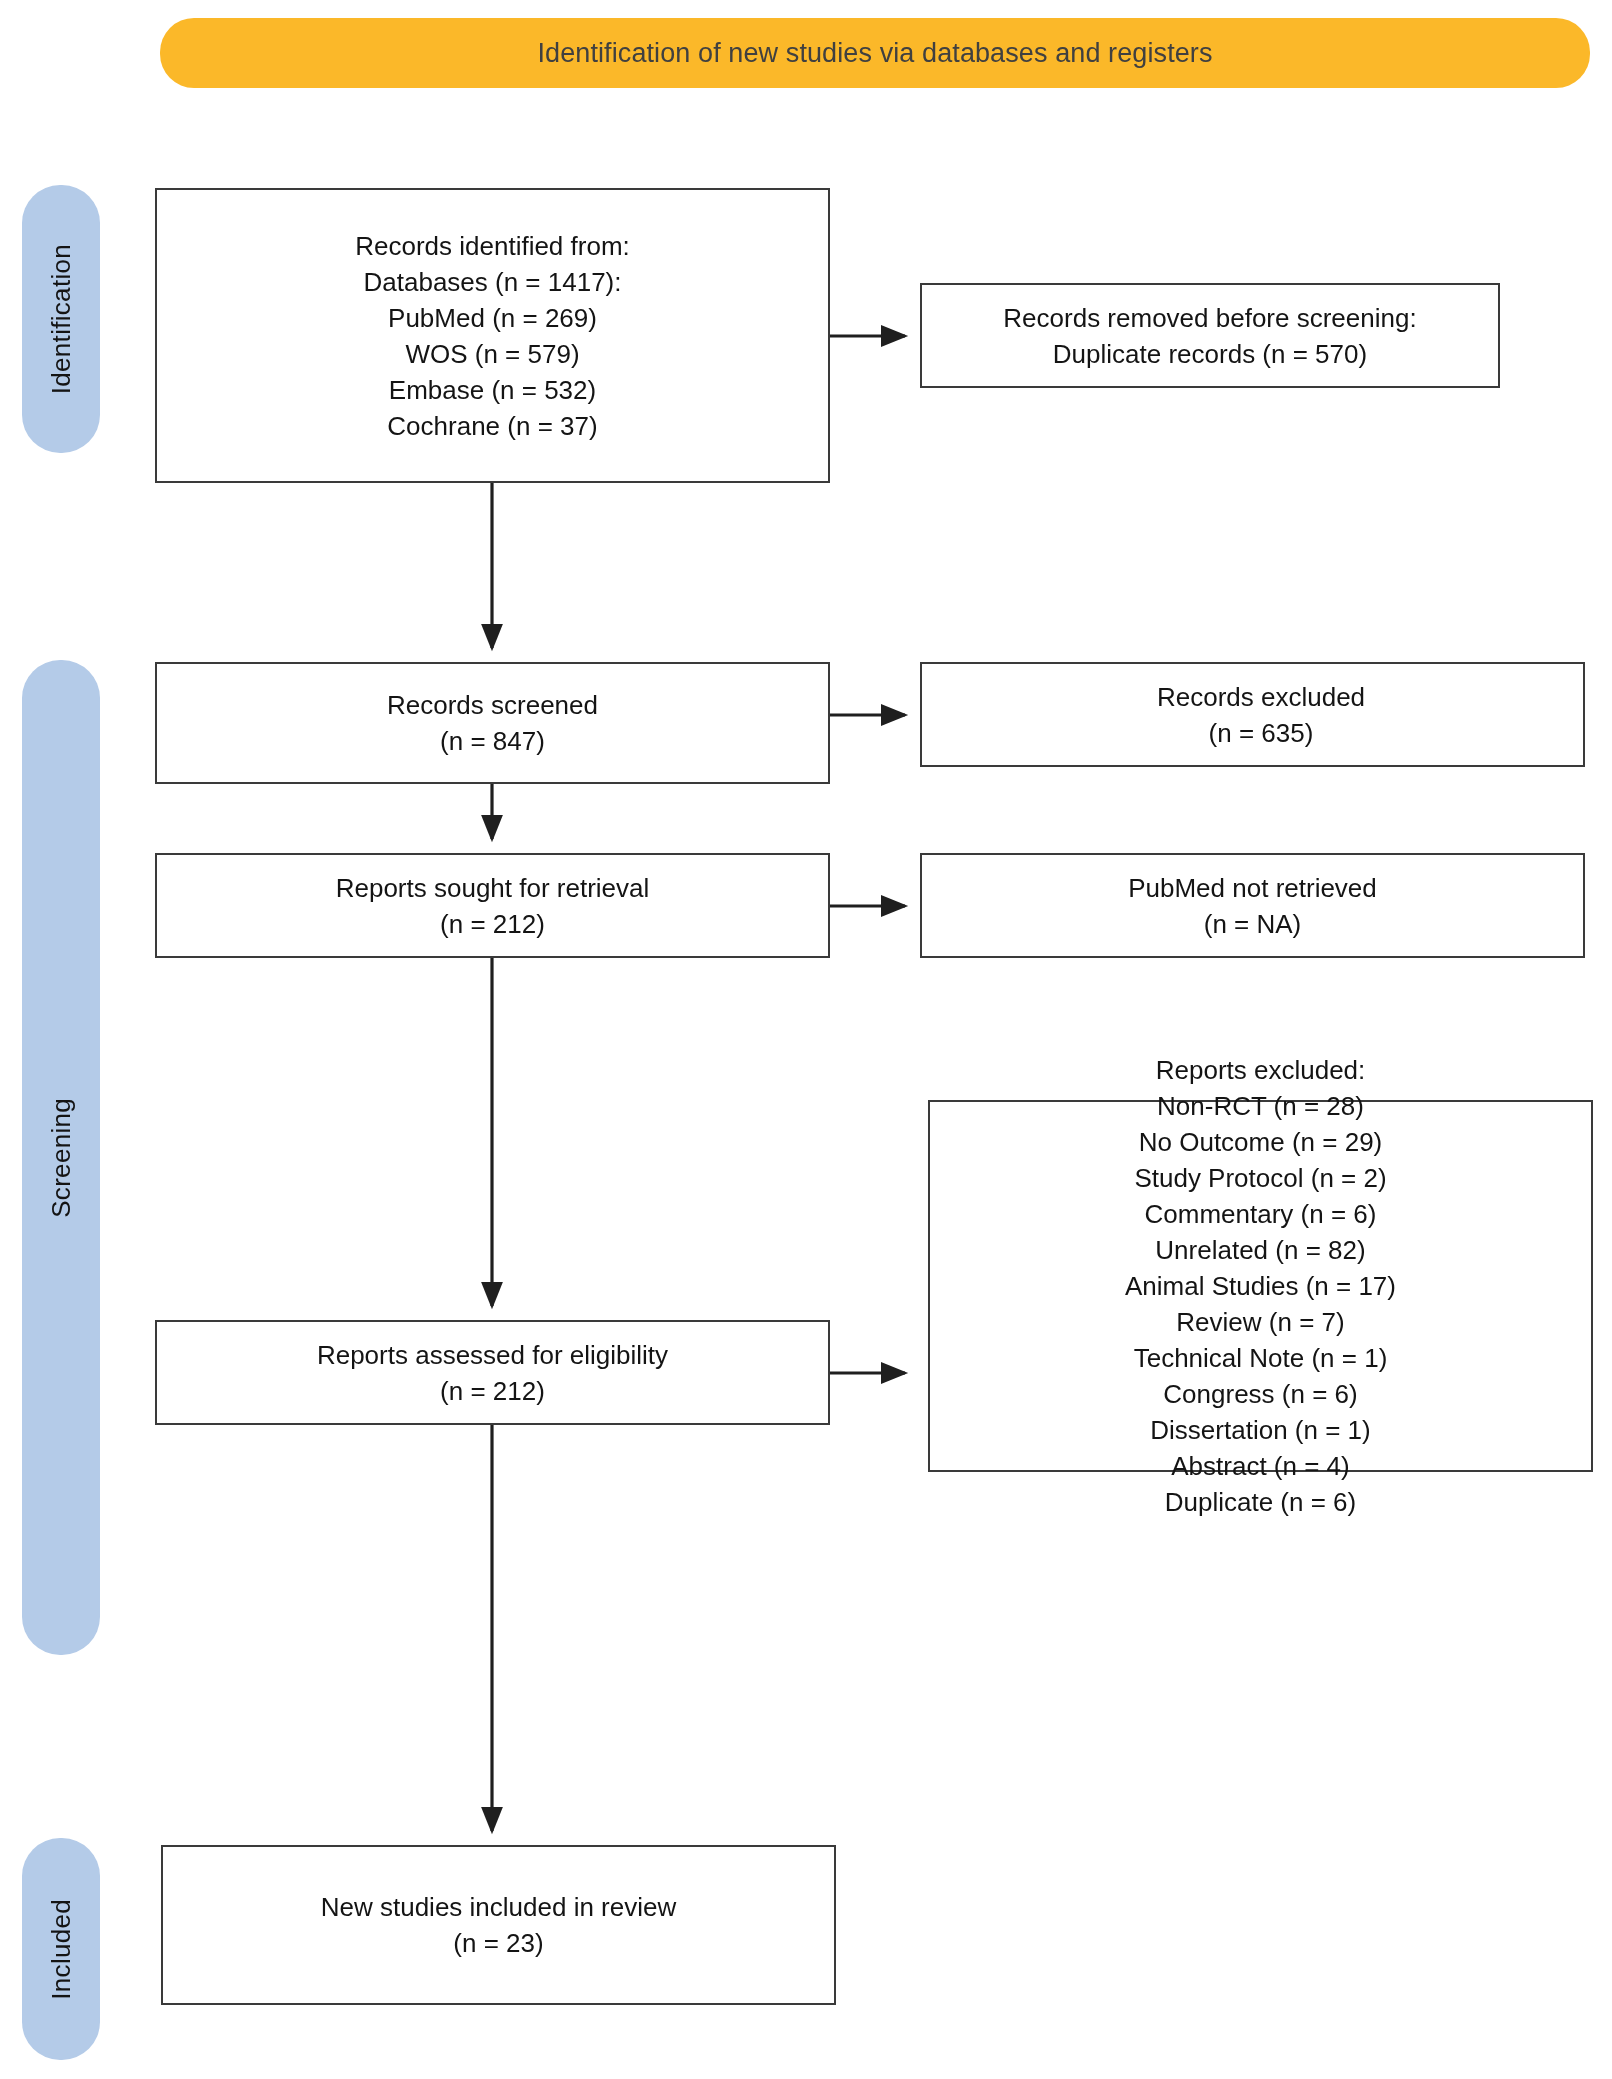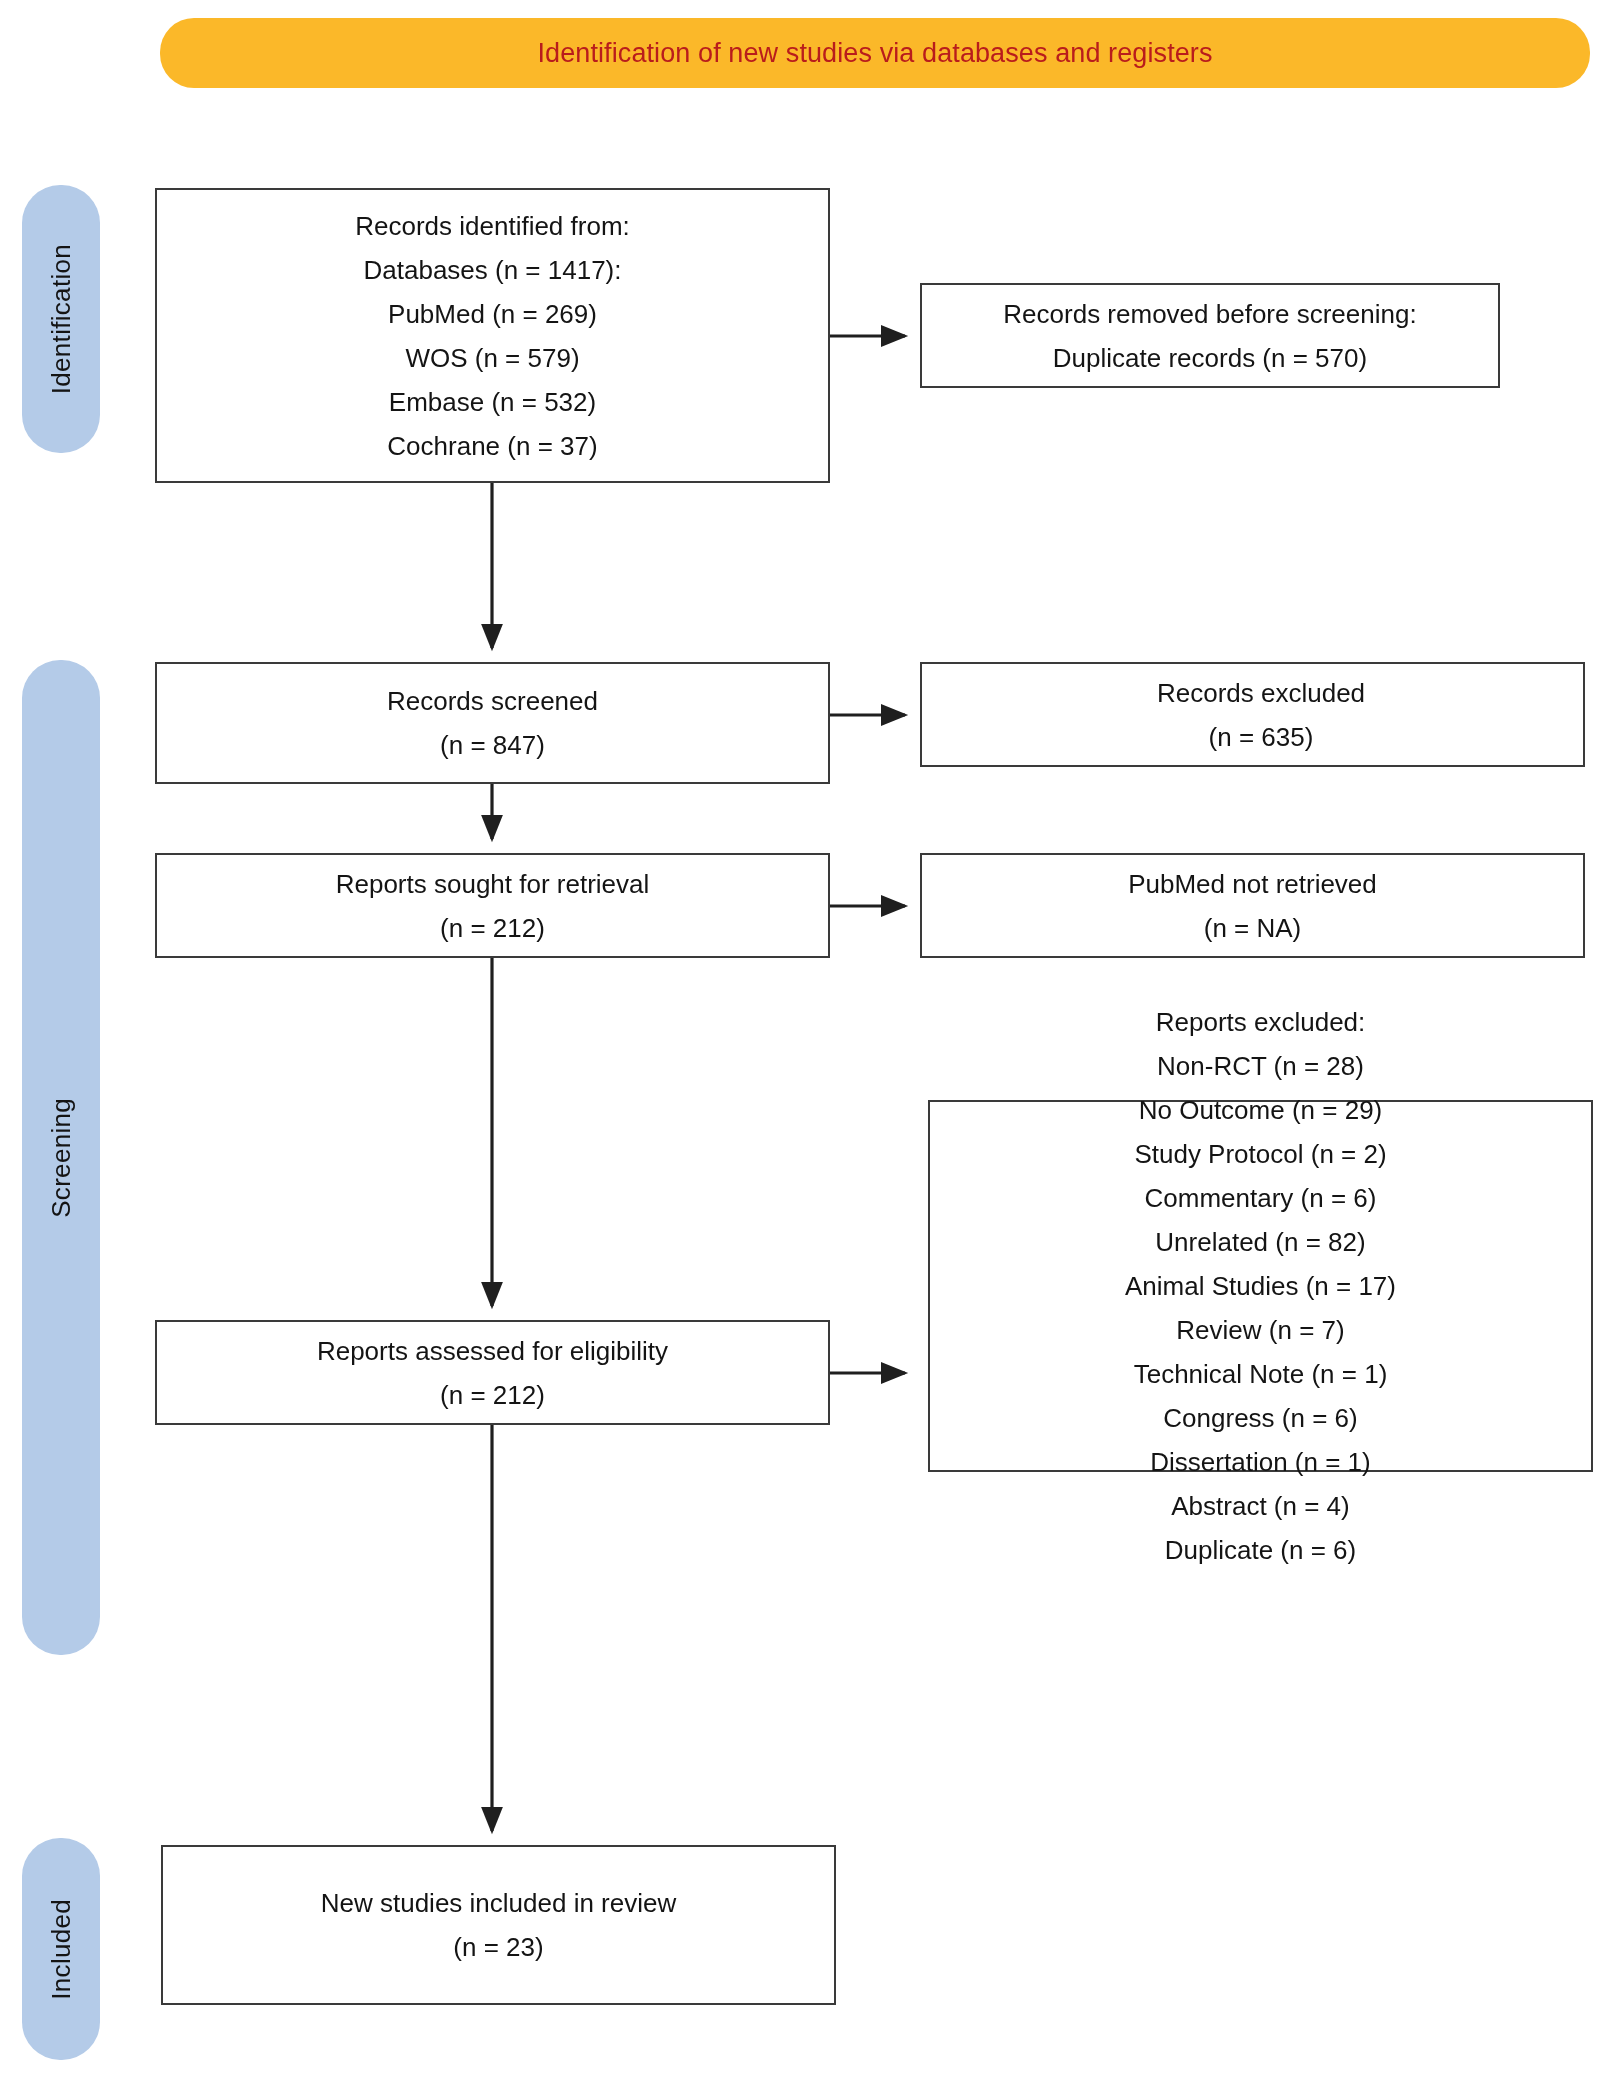--- a/index.html
+++ b/index.html
@@ -27,21 +27,21 @@
     width: 1430px;
     height: 70px;
     background: #fbb829;
     border-radius: 34px;
     display: flex;
     align-items: center;
     justify-content: center;
   }
   .banner-text {
     font-size: 27px;
-    color: #b91c1c;
+    color: #404040;
     letter-spacing: 0.1px;
     white-space: nowrap;
   }
 
   
   .stage {
     position: absolute;
     left: 22px;
     width: 78px;
     background: #b4cbe8;
@@ -66,21 +66,20 @@
   .box {
     position: absolute;
     box-sizing: border-box;
     background: #ffffff;
     border: 2.5px solid #3a3a3a;
     display: flex;
     flex-direction: column;
     align-items: center;
     justify-content: center;
     padding: 6px 10px;
-    gap: 8px;
   }
   .box .line {
     font-size: 26px;
     line-height: 36px;
     color: #141414;
     white-space: nowrap;
     text-align: center;
   }
 
   

